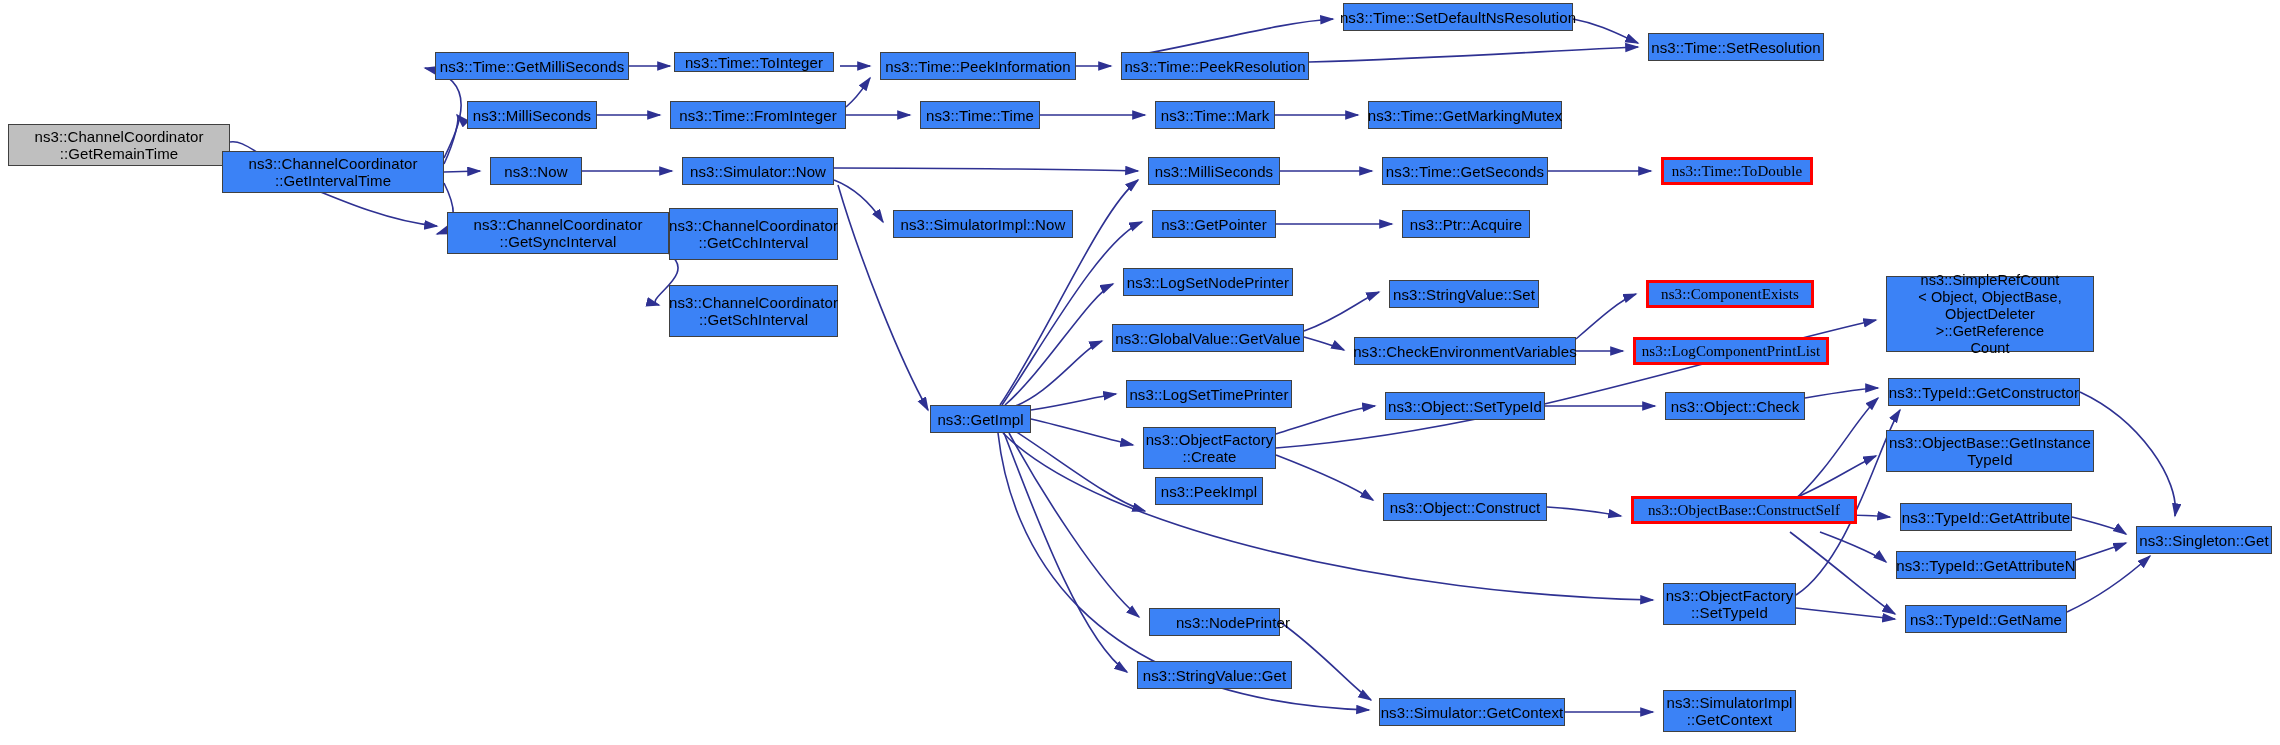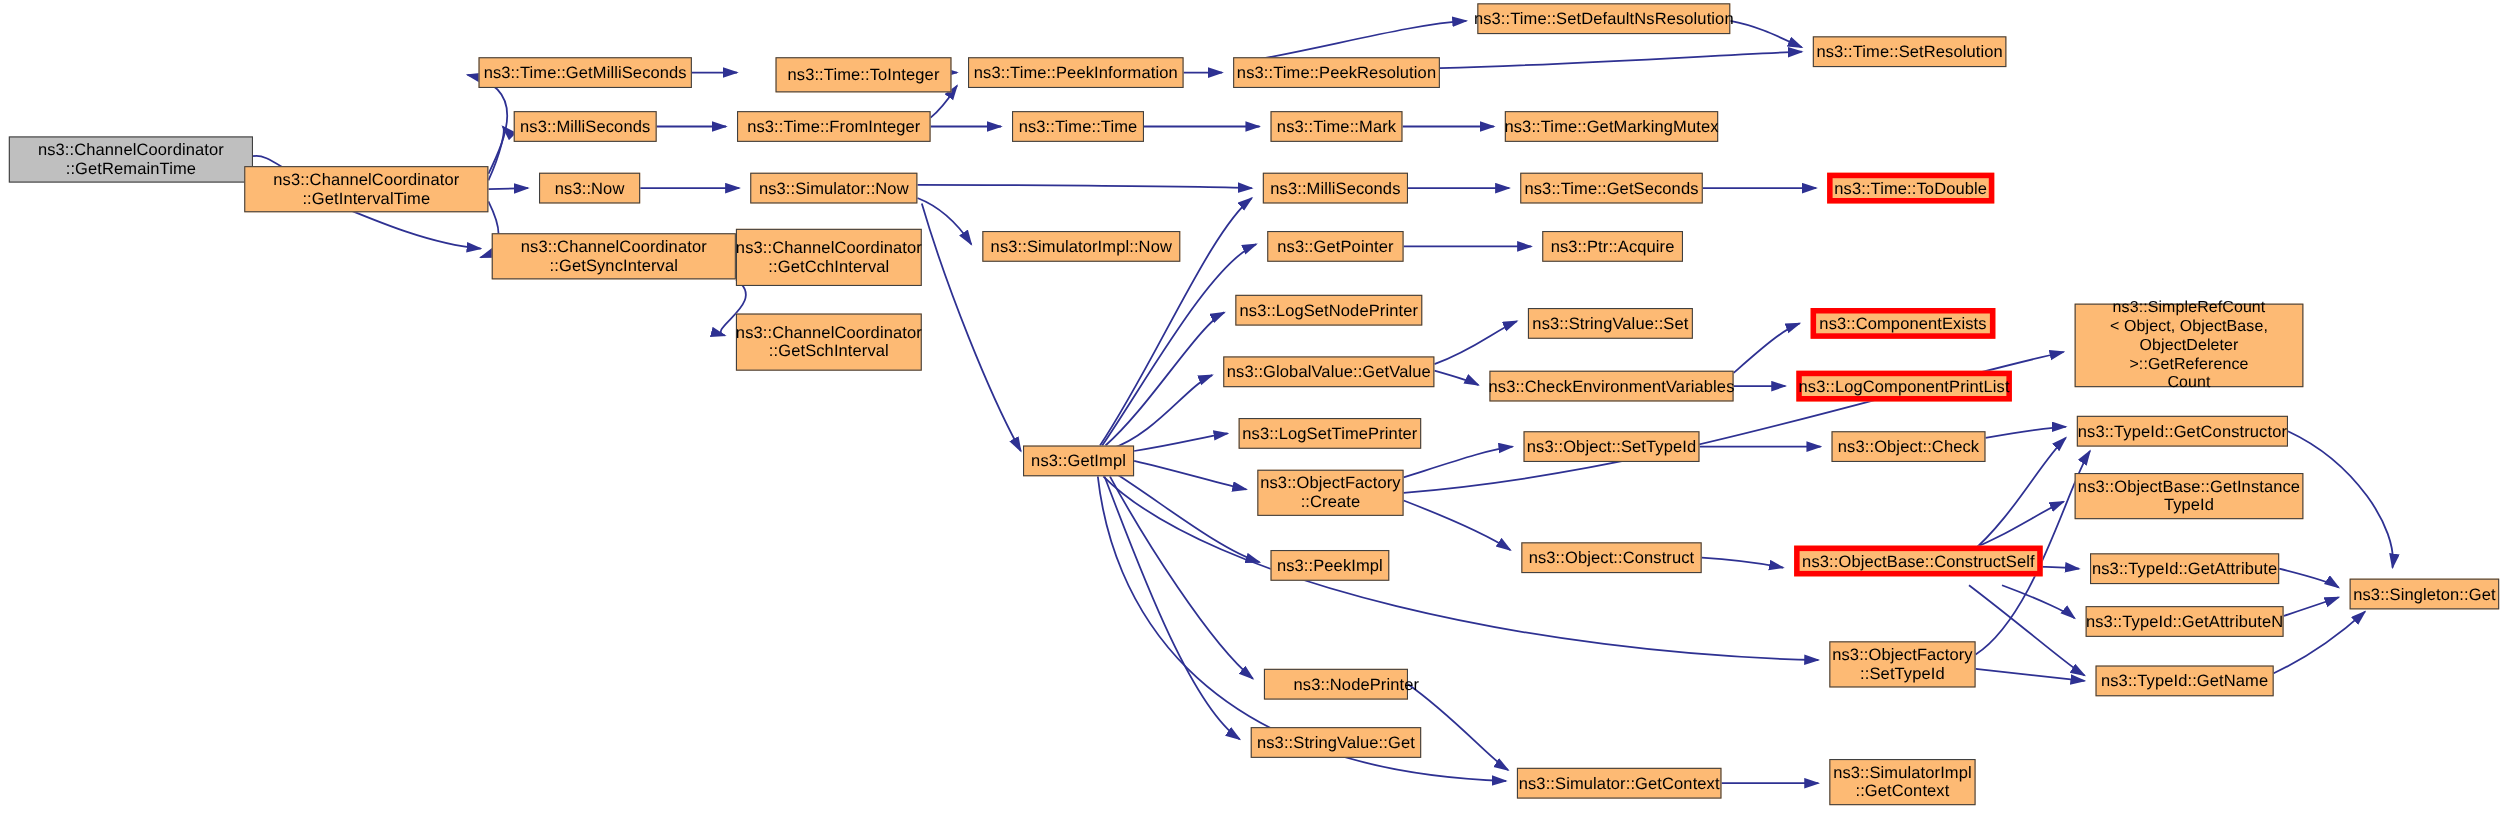--- a/index.html
+++ b/index.html
@@ -23,36 +23,37 @@
     height: 745px;
     pointer-events: none;
   }
   .node {
     position: absolute;
     box-sizing: border-box;
     display: flex;
     align-items: center;
     justify-content: center;
     text-align: center;
-    background: #fdba74;
+    background: #3b82f6;
     border: 1px solid #404040;
     color: #000000;
     font-size: 15px;
     line-height: 17px;
     letter-spacing: 0.1px;
     white-space: pre-line;
     padding: 1px 3px;
     z-index: 2;
   }
   .node.root {
     background: #bfbfbf;
     border: 1px solid #404040;
   }
   .node.red {
-    border: 5px solid #fca5a5;
+    border: 3px solid #fca5a5;
+    font-family: Liberation Serif, serif;
   }
   .node.tmpl {
     font-size: 14.5px;
     line-height: 17px;
   }
 </style>
 </head>
 <body>
 
 <div id="canvas">
@@ -130,40 +131,40 @@
   <div id="node-layer">
       <div class="node root" style="left: 8px; top: 124px; width: 222px; height: 42px; background: rgb(191, 191, 191);">ns3::ChannelCoordinator
 ::GetRemainTime</div>
       <div class="node" style="left: 222px; top: 151px; width: 222px; height: 42px;">ns3::ChannelCoordinator
 ::GetIntervalTime</div>
       <div class="node" style="left: 435px; top: 52px; width: 194px; height: 28px;">ns3::Time::GetMilliSeconds</div>
       <div class="node" style="left: 467px; top: 101px; width: 130px; height: 28px;">ns3::MilliSeconds</div>
       <div class="node" style="left: 490px; top: 157px; width: 92px; height: 28px;">ns3::Now</div>
       <div class="node" style="left: 447px; top: 212px; width: 222px; height: 42px;">ns3::ChannelCoordinator
 ::GetSyncInterval</div>
-      <div class="node" style="left: 705px; top: 52px; width: 160px; height: 32px;">ns3::Time::ToInteger</div>
+      <div class="node" style="left: 674px; top: 52px; width: 160px; height: 20px;">ns3::Time::ToInteger</div>
       <div class="node" style="left: 670px; top: 101px; width: 176px; height: 28px;">ns3::Time::FromInteger</div>
       <div class="node" style="left: 682px; top: 157px; width: 152px; height: 28px;">ns3::Simulator::Now</div>
       <div class="node" style="left: 669px; top: 208px; width: 169px; height: 52px;">ns3::ChannelCoordinator
 ::GetCchInterval</div>
       <div class="node" style="left: 669px; top: 285px; width: 169px; height: 52px;">ns3::ChannelCoordinator
 ::GetSchInterval</div>
       <div class="node" style="left: 880px; top: 52px; width: 196px; height: 28px;">ns3::Time::PeekInformation</div>
       <div class="node" style="left: 920px; top: 101px; width: 120px; height: 28px;">ns3::Time::Time</div>
       <div class="node" style="left: 893px; top: 210px; width: 180px; height: 28px;">ns3::SimulatorImpl::Now</div>
       <div class="node" style="left: 1121px; top: 52px; width: 188px; height: 28px;">ns3::Time::PeekResolution</div>
       <div class="node" style="left: 1155px; top: 101px; width: 120px; height: 28px;">ns3::Time::Mark</div>
       <div class="node" style="left: 1148px; top: 157px; width: 132px; height: 28px;">ns3::MilliSeconds</div>
       <div class="node" style="left: 1152px; top: 210px; width: 124px; height: 28px;">ns3::GetPointer</div>
       <div class="node" style="left: 1123px; top: 268px; width: 170px; height: 28px;">ns3::LogSetNodePrinter</div>
       <div class="node" style="left: 1112px; top: 324px; width: 192px; height: 28px; text-align: center;">ns3::GlobalValue::GetValue</div>
       <div class="node" style="left: 1126px; top: 380px; width: 166px; height: 28px;">ns3::LogSetTimePrinter</div>
       <div class="node" style="left: 1143px; top: 427px; width: 133px; height: 42px;">ns3::ObjectFactory
 ::Create</div>
-      <div class="node" style="left: 1155px; top: 500px; width: 108px; height: 28px;">ns3::PeekImpl</div>
+      <div class="node" style="left: 1155px; top: 477px; width: 108px; height: 28px;">ns3::PeekImpl</div>
       <div class="node" style="left: 930px; top: 405px; width: 101px; height: 28px;">ns3::GetImpl</div>
       <div class="node" style="left: 1149px; top: 608px; width: 131px; height: 28px; padding-left: 40px;">ns3::NodePrinter</div>
       <div class="node" style="left: 1137px; top: 661px; width: 155px; height: 28px;">ns3::StringValue::Get</div>
       <div class="node" style="left: 1343px; top: 3px; width: 230px; height: 28px;">ns3::Time::SetDefaultNsResolution</div>
       <div class="node" style="left: 1368px; top: 101px; width: 194px; height: 28px;">ns3::Time::GetMarkingMutex</div>
       <div class="node" style="left: 1382px; top: 157px; width: 166px; height: 28px;">ns3::Time::GetSeconds</div>
       <div class="node" style="left: 1402px; top: 210px; width: 128px; height: 28px;">ns3::Ptr::Acquire</div>
       <div class="node" style="left: 1389px; top: 280px; width: 150px; height: 28px;">ns3::StringValue::Set</div>
       <div class="node" style="left: 1354px; top: 337px; width: 222px; height: 28px;">ns3::CheckEnvironmentVariables</div>
       <div class="node" style="left: 1385px; top: 392px; width: 160px; height: 28px;">ns3::Object::SetTypeId</div>

